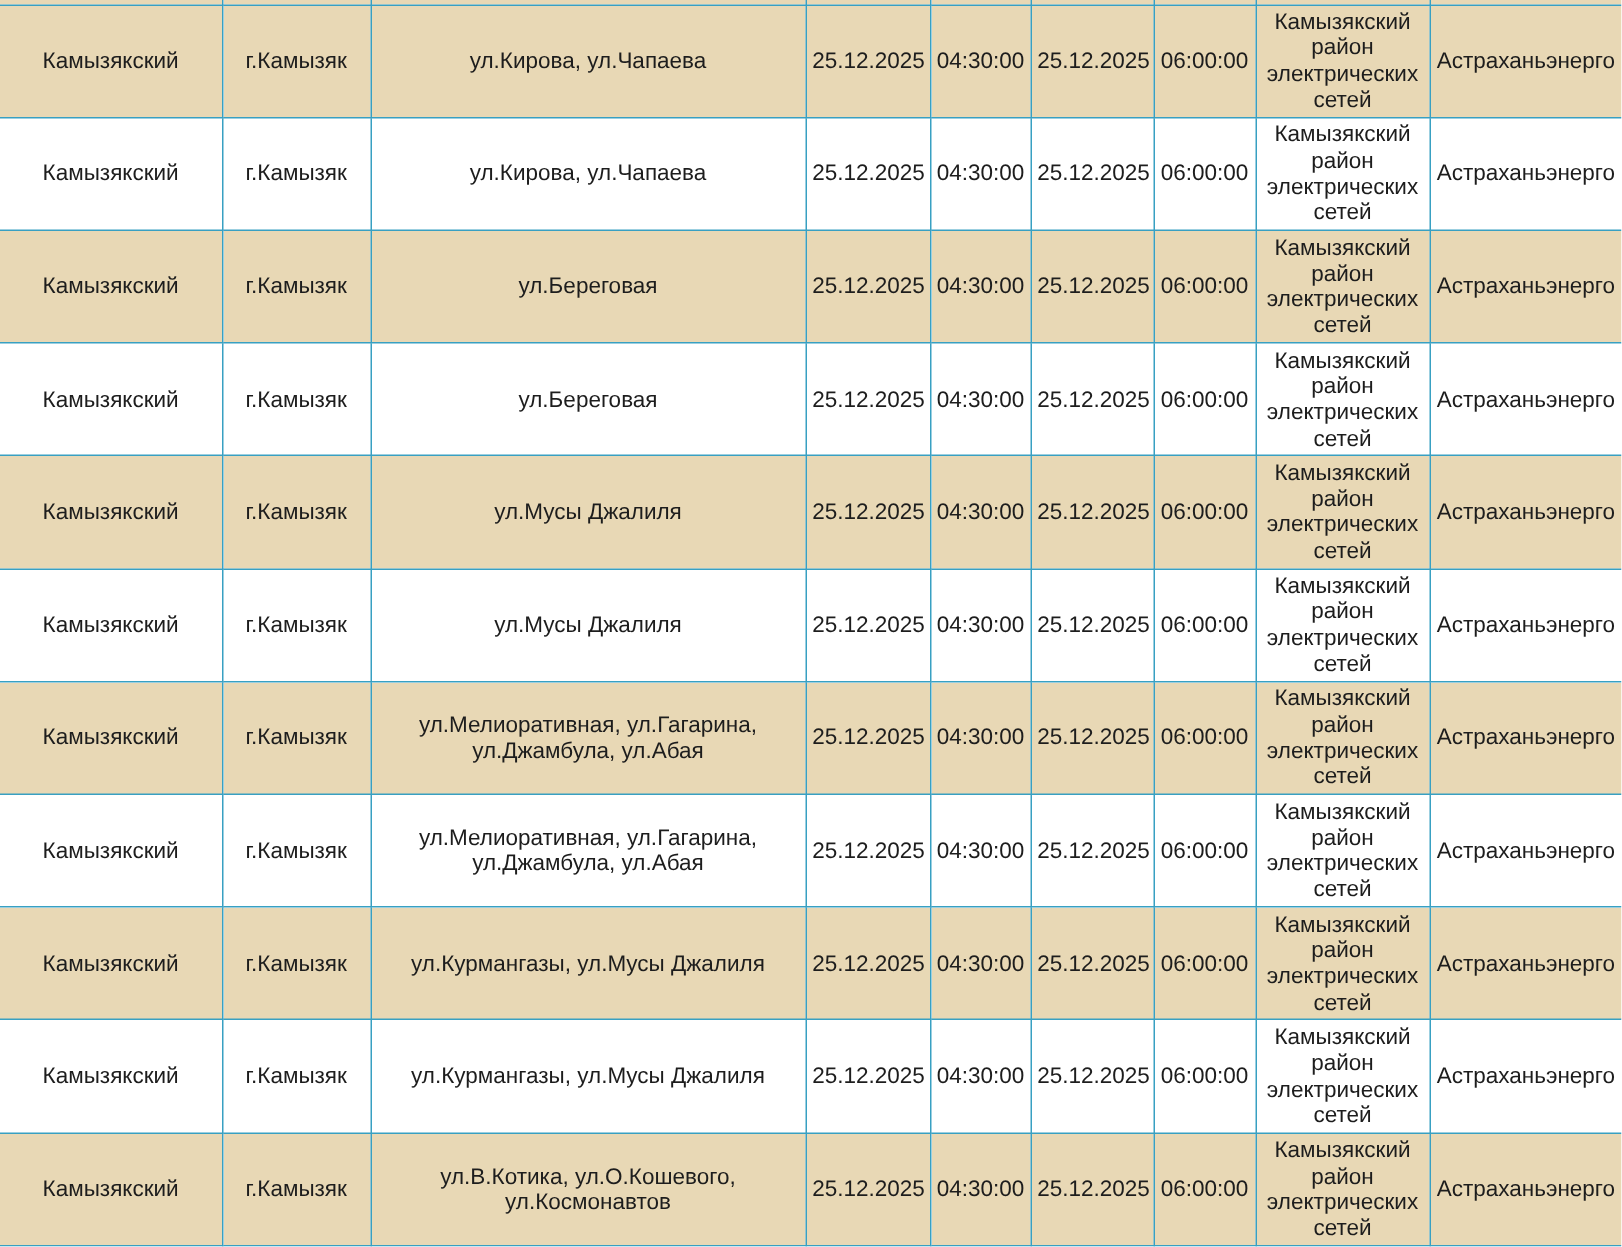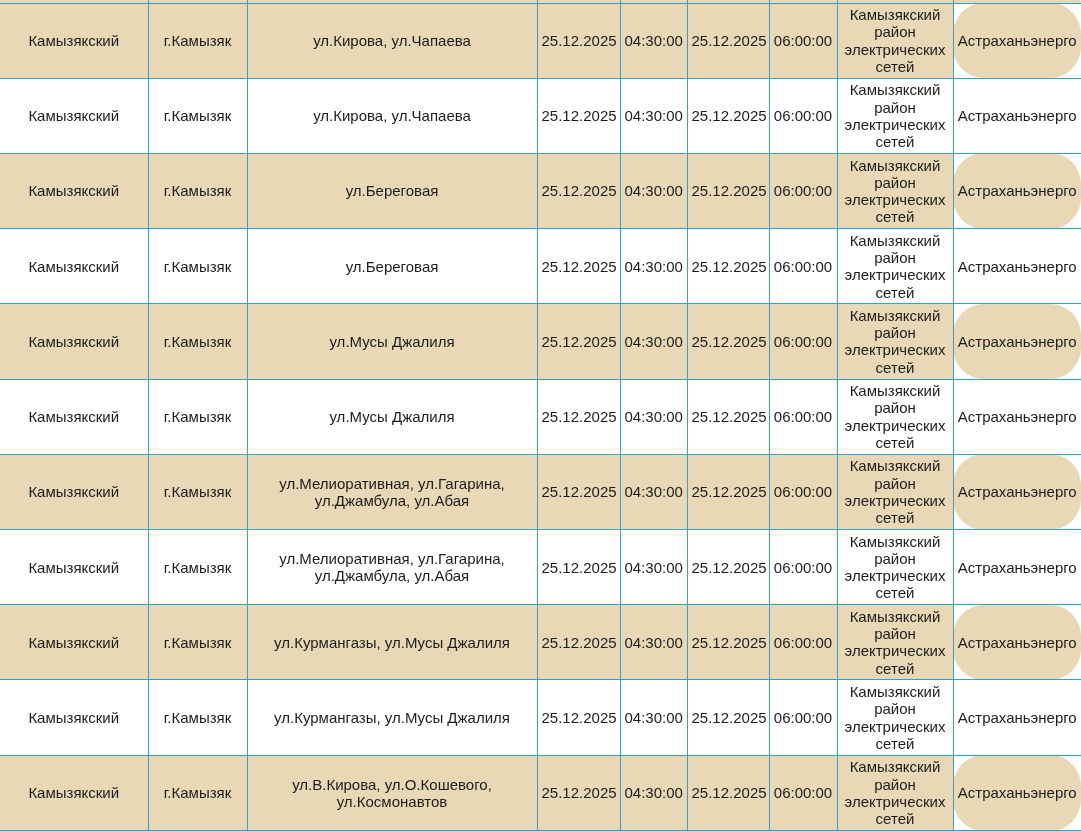--- a/index.html
+++ b/index.html
@@ -24,21 +24,21 @@
     border:1px solid var(--border);
     text-align:center;
     vertical-align:middle;
     font-size:15px;
     line-height:1.15;
     color:var(--text);
     padding:2px 4px;
     overflow:hidden;
   }
   td:first-child{border-left:none;margin-top:15px;}
-  td:last-child{border-right:none;border-radius:31px;}
+  td:last-child{border-right:none;}
   tr.cut{height:3px;}
   tr.cut td{border-top:none;padding:0;}
   tr.data{height:75px;}
   tr.shaded{background:var(--row-shaded);}
   tr.plain{background:var(--row-plain);}
   
   td:nth-child(4),td:nth-child(5),td:nth-child(6),td:nth-child(7){white-space:nowrap;}
 </style>
 </head>
 <body>
@@ -184,21 +184,21 @@
     <td>04:30:00</td>
     <td>25.12.2025</td>
     <td>06:00:00</td>
     <td>Камызякский район электрических сетей</td>
     <td>Астраханьэнерго</td>
   </tr>
 
   <tr class="data shaded">
     <td>Камызякский</td>
     <td>г.Камызяк</td>
-    <td>ул.В.Кирова, ул.О.Кошевого, ул.Космонавтов</td>
+    <td>ул.В.Котика, ул.О.Кошевого, ул.Космонавтов</td>
     <td>25.12.2025</td>
     <td>04:30:00</td>
     <td>25.12.2025</td>
     <td>06:00:00</td>
     <td>Камызякский район электрических сетей</td>
     <td>Астраханьэнерго</td>
   </tr>
 </tbody>
 </table>
 

